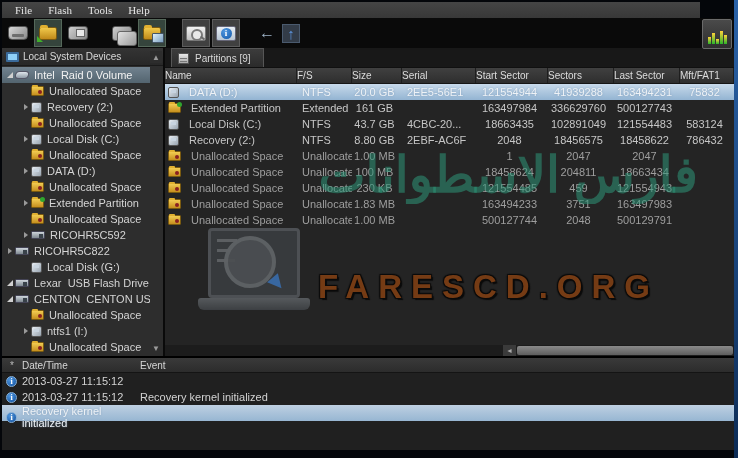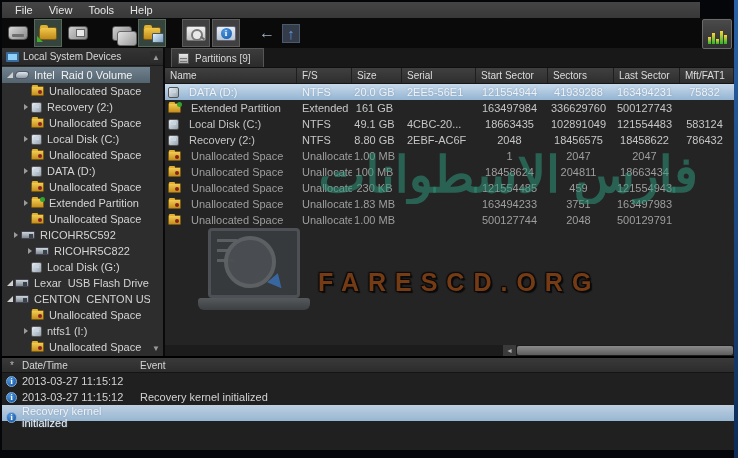--- a/index.html
+++ b/index.html
@@ -3,21 +3,21 @@
 <meta charset="utf-8">
 <style>
   * { margin:0; padding:0; box-sizing:border-box; }
   html,body { width:738px; height:458px; overflow:hidden; }
   body { background:#04060a; font-family:"Liberation Sans", sans-serif; position:relative; color:#ccc; }
 
   .edge-right { position:absolute; top:0; right:0; width:4px; height:100%; background:linear-gradient(180deg,#2a62a8,#0d2c56); z-index:50; }
 
   
   .menubar { position:absolute; top:2px; left:2px; width:698px; height:16px; background:linear-gradient(180deg,#454545,#383838); display:flex; align-items:center; padding-left:6px; gap:2px; }
-  .menu-item { color:#e6e6e6; font-size:11px; padding:0 7px; cursor:default; }
+  .menu-item { color:#e6e6e6; font-size:11px; padding:0 7px; cursor:default;font-family:Liberation Serif, serif; }
 
   
   .toolbar { position:absolute; top:18px; left:2px; width:732px; height:30px; background:#0a0a0a; display:flex; align-items:center; padding-left:2px; }
   .tb-btn { width:28px; height:28px; display:flex; align-items:center; justify-content:center; margin-right:2px; position:relative; }
   .tb-btn.active { background:#35443c; box-shadow:inset 0 0 0 1px #55685a; }
   .tb-btn.raised { background:#404040; box-shadow:inset 0 0 0 1px #5c5c5c; }
   .tb-btn.gap { margin-left:14px; }
   .tb-btn.sm { width:22px; height:22px; }
   .tbi { position:relative; }
   .tb-disk { width:20px; height:14px; background:linear-gradient(135deg,#d8d8d8,#8a8a8a); border-radius:3px 3px 4px 4px; border:1px solid #555; }
@@ -73,21 +73,21 @@
 
   
   .main { flex:1; position:relative; background:#242424; min-width:0; }
   .tabstrip { height:20px; background:#181818; display:flex; align-items:flex-end; padding-left:6px; border-bottom:1px solid #101010; }
   .tab { height:19px; background:linear-gradient(180deg,#3c3c3c,#2b2b2b); border:1px solid #565656; border-bottom:none; display:flex; align-items:center; padding:0 12px 0 6px; gap:6px; font-size:10px; color:#d8d8d8; }
   .i-tab { width:11px; height:11px; background:linear-gradient(180deg,#e8e8e8,#aaa); border:1px solid #555; position:relative; }
   .i-tab::after { content:""; position:absolute; left:1px; top:4px; right:1px; height:1px; background:#777; box-shadow:0 3px 0 #777; }
 
   .thead, .trow { display:grid; grid-template-columns:132px 55px 50px 74px 72px 66px 66px minmax(0,1fr); align-items:center; }
   .thead { height:16px; background:linear-gradient(180deg,#404040,#2e2e2e); border-bottom:1px solid #161616; }
-  .th { font-size:10px; color:#dcdcdc; padding-left:5px; border-right:1px solid #1e1e1e; height:100%; display:flex; align-items:center; overflow:hidden; white-space:nowrap; }
+  .th { font-size:10px; color:#dcdcdc; border-right:1px solid #1e1e1e; height:100%; display:flex; align-items:center; overflow:hidden; white-space:nowrap; }
   .trow { height:16px; font-size:11px; color:#c6c6c6; white-space:nowrap; }
   .trow.dim { color:#9e9e9e; }
   .trow.sel { background:linear-gradient(180deg,#c8daeb,#93b4d2); color:#eef2f6; text-shadow:0 0 2px rgba(120,150,180,.8); }
   .td { overflow:hidden; padding-left:5px; }
   .td.r { text-align:center; padding-right:5px; padding-left:0; }
   .td.name { display:flex; align-items:center; gap:5px; padding-left:3px; }
 
   .hscroll { position:absolute; bottom:0; left:0; right:0; height:11px; background:#1c1c1c; display:flex; align-items:center; }
   .hs-left { width:13px; height:11px; margin-left:338px; background:#3a3a3a; color:#aaa; font-size:7px; display:flex; align-items:center; justify-content:center; }
   .hs-thumb { flex:1; height:9px; margin:0 1px; background:linear-gradient(180deg,#8a8a8a,#5e5e5e); border-radius:2px; }
@@ -96,36 +96,36 @@
   .logpanel { position:absolute; top:356px; left:2px; width:732px; height:94px; background:#202020; border-top:2px solid #000; }
   .log-head { height:15px; background:linear-gradient(180deg,#3a3a3a,#2c2c2c); display:grid; grid-template-columns:20px 118px 1fr; align-items:center; font-size:10px; color:#d6d6d6; border-bottom:1px solid #141414; }
   .log-head .mark { text-align:center; color:#bbb; }
   .log-row { height:16px; display:grid; grid-template-columns:20px 118px 1fr; align-items:center; font-size:11px; color:#d2d2d2; }
   .log-row.sel { background:linear-gradient(180deg,#bed0e2,#97b6d2); color:#eef2f6; text-shadow:0 0 2px rgba(120,150,180,.8); }
   .i-info { width:11px; height:11px; margin-left:4px; background:radial-gradient(circle at 35% 30%,#4f97e0,#0f4f9e); border:1px solid #86aed4; border-radius:50%; color:#fff; font-size:8px; font-weight:bold; font-family:"Liberation Serif",serif; display:flex; align-items:center; justify-content:center; }
 
   
   .wm { position:absolute; pointer-events:none; z-index:8; }
   .wm-arabic { left:218px; top:146px; width:480px; font-size:50px; font-weight:bold; color:rgba(46,150,120,0.55); direction:rtl; white-space:nowrap; overflow:hidden; }
-  .wm-site { left:318px; top:268px; font-size:25px; font-weight:bold; letter-spacing:9px; color:rgba(130,65,22,0.9); text-shadow:2px 2px 1px #0a0a0a,-1px -1px 1px #0a0a0a,1px -1px 1px #0a0a0a,-1px 1px 1px #0a0a0a; }
+  .wm-site { left:318px; top:268px; font-size:33px; font-weight:bold; letter-spacing:9px; color:rgba(130,65,22,0.9); text-shadow:2px 2px 1px #0a0a0a,-1px -1px 1px #0a0a0a,1px -1px 1px #0a0a0a,-1px 1px 1px #0a0a0a; }
   .wm-laptop { left:198px; top:228px; width:120px; height:100px; opacity:.8; }
   .lp-screen { position:absolute; left:10px; top:0; width:92px; height:70px; background:#3c4044; border:3px solid #585c60; border-radius:4px; }
   .lp-line { position:absolute; left:6px; width:20px; height:3px; background:#6a6e72; }
   .lp-base { position:absolute; left:0; top:70px; width:112px; height:12px; background:linear-gradient(180deg,#63676b,#43474b); border-radius:3px 3px 6px 6px; }
   .lp-circle { position:absolute; left:26px; top:8px; width:52px; height:52px; border-radius:50%; background:#55595d; border:4px solid #6e7276; opacity:.95; }
   .lp-arrow { position:absolute; left:72px; top:48px; width:0; height:0; border-top:14px solid #3e78c0; border-left:7px solid transparent; border-right:7px solid transparent; transform:rotate(-40deg); }
 </style>
 </head>
 <body>
 
 <div class="edge-right"></div>
 
 <div class="menubar">
     <span class="menu-item">File</span>
-    <span class="menu-item">View</span>
+    <span class="menu-item">Flash</span>
     <span class="menu-item">Tools</span>
     <span class="menu-item">Help</span>
   </div>
 
 <div class="toolbar">
     <div class="tb-btn">
       <div class="tbi tb-disk"></div>
     </div>
     <div class="tb-btn active">
       <div class="tbi tb-folder"></div>
@@ -172,22 +172,22 @@
         <div class="tree-row sel" style="padding-left: 2px;"><span class="tw"><span class="arr-e"></span></span><span class="ti i-vol"></span><span>Intel  Raid 0 Volume</span></div>
         <div class="tree-row" style="padding-left: 18px;"><span class="tw"></span><span class="ti i-folder red"></span><span>Unallocated Space</span></div>
         <div class="tree-row" style="padding-left: 18px;"><span class="tw"><span class="arr-c"></span></span><span class="ti i-disk"></span><span>Recovery (2:)</span></div>
         <div class="tree-row" style="padding-left: 18px;"><span class="tw"></span><span class="ti i-folder red"></span><span>Unallocated Space</span></div>
         <div class="tree-row" style="padding-left: 18px;"><span class="tw"><span class="arr-c"></span></span><span class="ti i-disk"></span><span>Local Disk (C:)</span></div>
         <div class="tree-row" style="padding-left: 18px;"><span class="tw"></span><span class="ti i-folder red"></span><span>Unallocated Space</span></div>
         <div class="tree-row" style="padding-left: 18px;"><span class="tw"><span class="arr-c"></span></span><span class="ti i-disk"></span><span>DATA (D:)</span></div>
         <div class="tree-row" style="padding-left: 18px;"><span class="tw"></span><span class="ti i-folder red"></span><span>Unallocated Space</span></div>
         <div class="tree-row" style="padding-left: 18px;"><span class="tw"><span class="arr-c"></span></span><span class="ti i-folder green"></span><span>Extended Partition</span></div>
         <div class="tree-row" style="padding-left: 18px;"><span class="tw"></span><span class="ti i-folder red"></span><span>Unallocated Space</span></div>
-        <div class="tree-row" style="padding-left: 8px;"><span class="tw"><span class="arr-c"></span></span><span class="ti i-usb"></span><span>RICOHR5C592</span></div>
-        <div class="tree-row" style="padding-left: 2px; justify-content: center;"><span class="tw"><span class="arr-c"></span></span><span class="ti i-usb"></span><span>RICOHR5C822</span></div>
+        <div class="tree-row" style="padding-left: 18px;"><span class="tw"><span class="arr-c"></span></span><span class="ti i-usb"></span><span>RICOHR5C592</span></div>
+        <div class="tree-row" style="padding-left: 2px;"><span class="tw"><span class="arr-c"></span></span><span class="ti i-usb"></span><span>RICOHR5C822</span></div>
         <div class="tree-row" style="padding-left: 18px;"><span class="tw"></span><span class="ti i-disk"></span><span>Local Disk (G:)</span></div>
         <div class="tree-row" style="padding-left: 2px;"><span class="tw"><span class="arr-e"></span></span><span class="ti i-usb"></span><span>Lexar  USB Flash Drive</span></div>
         <div class="tree-row" style="padding-left: 2px;"><span class="tw"><span class="arr-e"></span></span><span class="ti i-usb"></span><span>CENTON  CENTON USB</span></div>
         <div class="tree-row" style="padding-left: 18px;"><span class="tw"></span><span class="ti i-folder red"></span><span>Unallocated Space</span></div>
         <div class="tree-row" style="padding-left: 18px;"><span class="tw"><span class="arr-c"></span></span><span class="ti i-disk"></span><span>ntfs1 (I:)</span></div>
         <div class="tree-row" style="padding-left: 18px;"><span class="tw"></span><span class="ti i-folder red"></span><span>Unallocated Space</span></div>
       </div>
     <div class="sb-scroll-dn">▼</div>
   </div>
 
@@ -234,21 +234,21 @@
           <div class="td r">336629760</div>
           <div class="td r">500127743</div>
           <div class="td r"></div>
         </div>
         <div class="trow">
           <div class="td name">
             <span class="ti i-disk"></span>
             <span>Local Disk (C:)</span>
           </div>
           <div class="td">NTFS</div>
-          <div class="td r">49.1 GB</div>
+          <div class="td r">43.7 GB</div>
           <div class="td">4CBC-20...</div>
           <div class="td r">18663435</div>
           <div class="td r">102891049</div>
           <div class="td r">121554483</div>
           <div class="td r">583124</div>
         </div>
         <div class="trow">
           <div class="td name">
             <span class="ti i-disk"></span>
             <span>Recovery (2:)</span>

